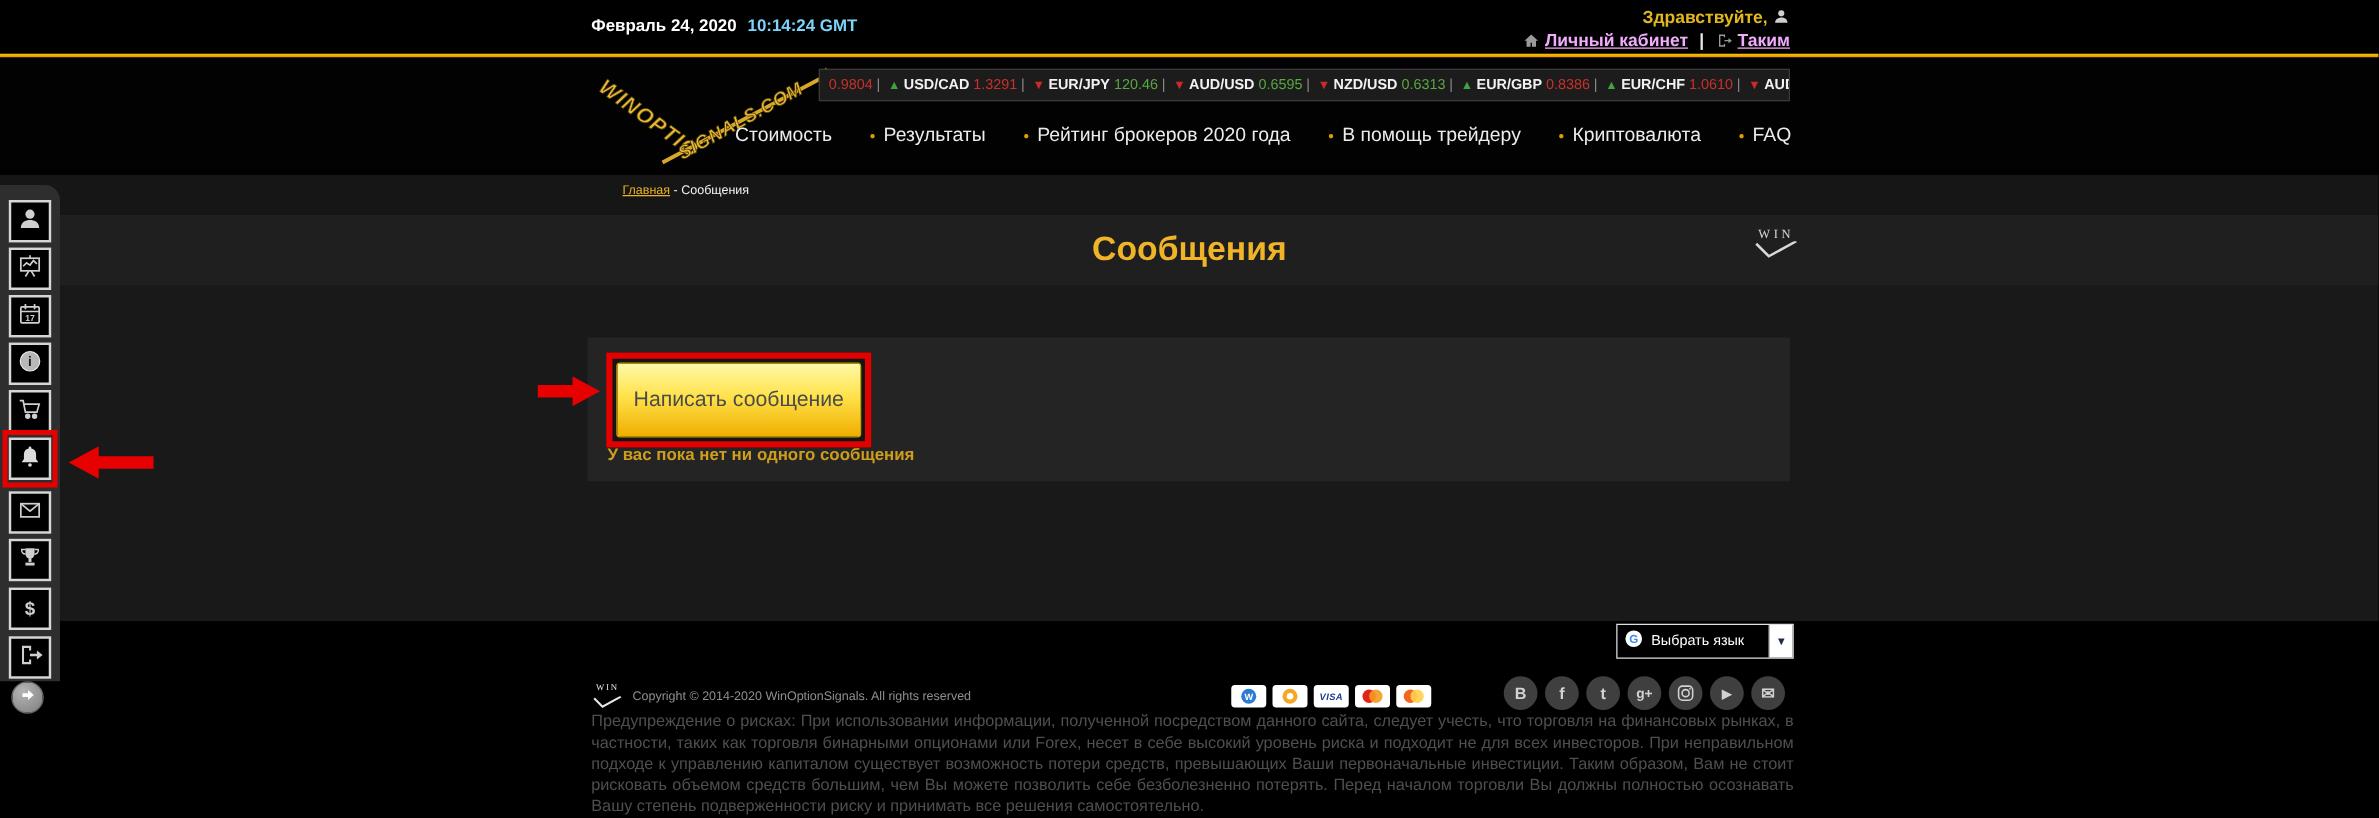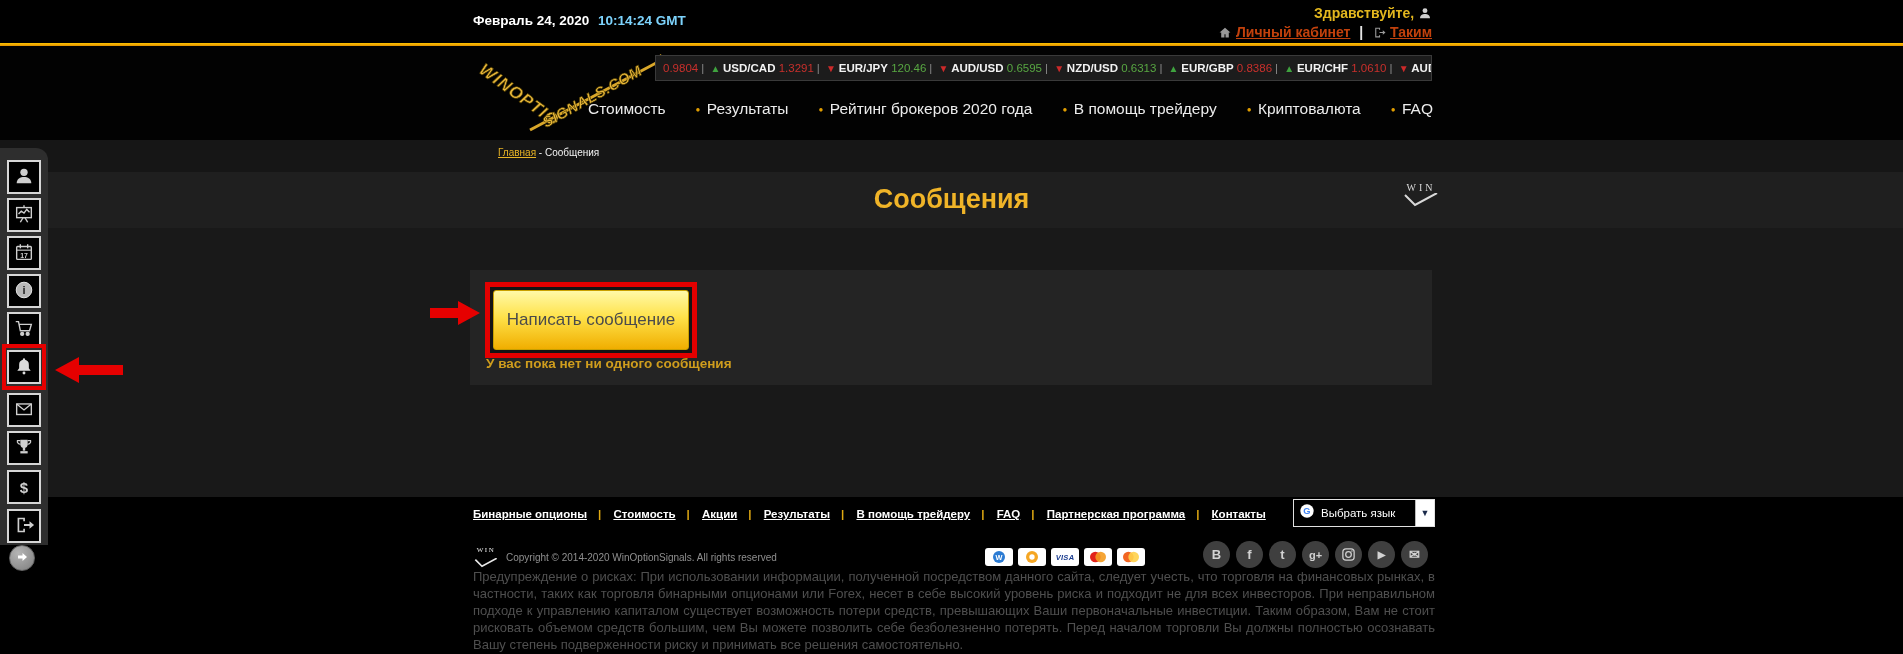--- a/index.html
+++ b/index.html
@@ -14,21 +14,21 @@
   #crumbband{ top:140px; height:32px; background:#161616; }
   #titleband{ top:172px; height:56px; background:#1f1f1f; }
   #mainband { top:228px; height:269px; background:#191919; }
   #footer   { top:497px; height:157px; background:#000; }
 
   
   #datetime { position:absolute; left:473px; top:13px; font-size:13.5px; font-weight:bold; color:#fff; }
   #datetime .time { color:#7dd3fc; margin-left:5px; }
   #greetbox { position:absolute; right:471px; top:4px; text-align:right; color:#e3b71e; font-size:14px; font-weight:bold; }
   #greetbox .row { height:19px; line-height:19px; }
-  #greetbox a { color:#c2410c; text-decoration:underline; cursor:pointer; }
+  #greetbox a { color:#f0abfc; text-decoration:underline; cursor:pointer; }
   #greetbox .pipe { color:#e6e6e6; margin:0 5px; }
   .mini-ico { display:inline-block; vertical-align:-2px; }
 
   
   #logo { position:absolute; left:462px; top:46px; width:210px; height:92px; cursor:pointer; }
   #ticker { position:absolute; left:655px; top:55px; width:777px; height:26px; background:#1c1c1c;
             border:1px solid #3a3a3a; line-height:24px; padding:0 7px; white-space:nowrap; overflow:hidden;
             font-size:11.5px; color:#cfcfcf; }
   #ticker .pair { color:#f2f2f2; font-weight:bold; }
   #ticker .tki::before { content:"| "; color:#8a8a8a; margin:0 3px; }
@@ -259,30 +259,20 @@
           </svg></span>
     </div>
   </div>
   <div id="hlbox"></div>
   <div id="sidetoggle">
     <span><svg width="12" height="12" viewBox="0 0 24 24">
           <polygon points="4,9 13,9 13,4 22,12 13,20 13,15 4,15" fill="#fff"></polygon>
         </svg></span>
   </div>
 
-  <div id="flinks">
-    <a>Бинарные опционы</a>
-    <a>Стоимость</a>
-    <a>Акции</a>
-    <a>Результаты</a>
-    <a>В помощь трейдеру</a>
-    <a>FAQ</a>
-    <a>Партнерская программа</a>
-    <a>Контакты</a>
-  </div>
 
   <div id="langbox">
     <span><svg width="16" height="16" viewBox="0 0 24 24">
           <circle cx="12" cy="12" r="10" fill="#fff"></circle>
           <text x="12" y="17" font-size="14" font-weight="bold" text-anchor="middle" fill="#4285F4">G</text>
         </svg></span>
     <span class="glabel">Выбрать язык</span>
     <span class="caretbox">▼</span>
   </div>
 

